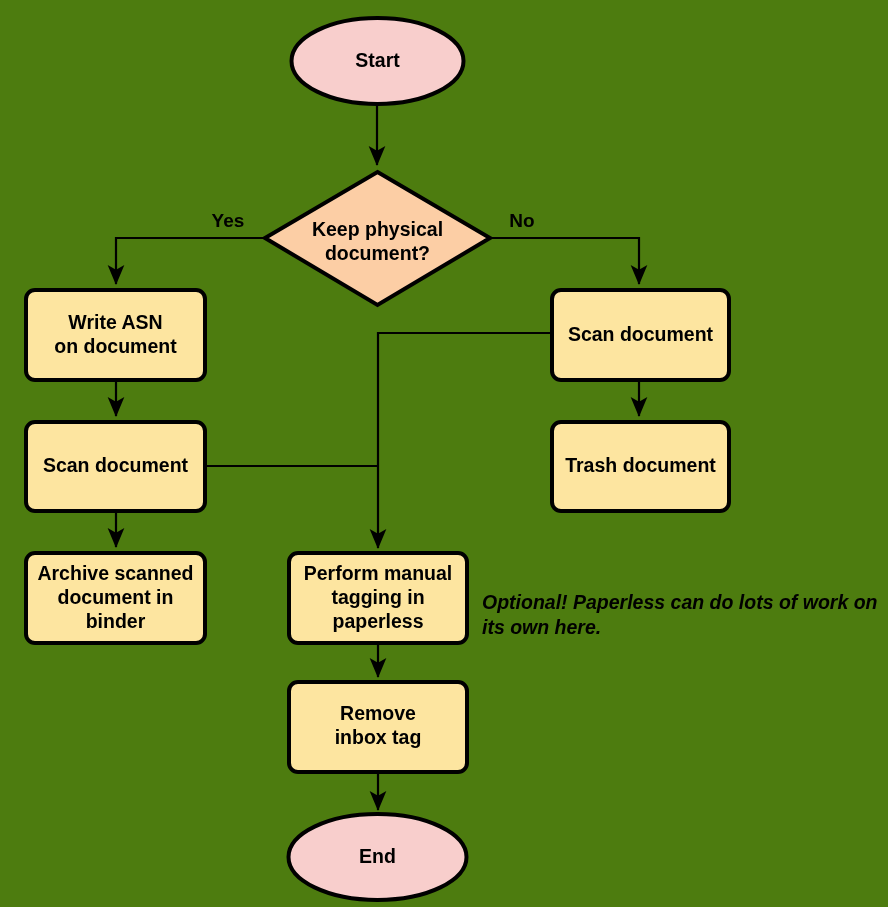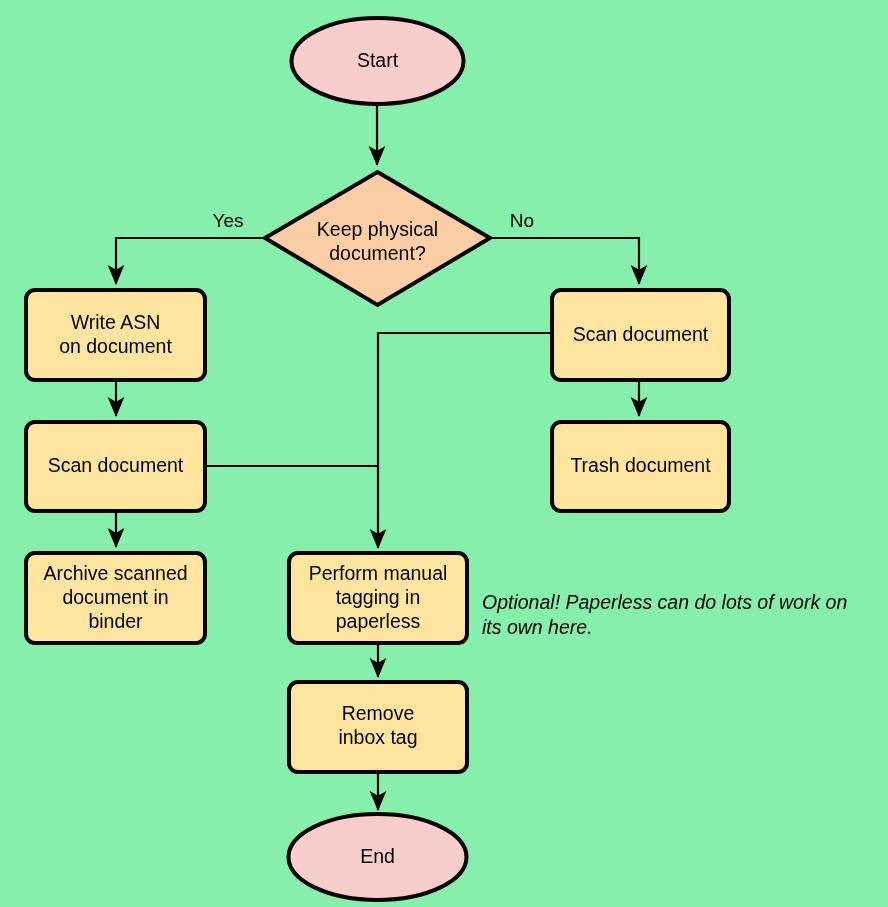--- a/index.html
+++ b/index.html
@@ -8,22 +8,23 @@
     background: #ffffff;
   }
   body {
     font-family: "Liberation Sans", sans-serif;
     -webkit-font-smoothing: antialiased;
   }
   #canvas {
     position: relative;
     width: 888px;
     height: 907px;
-    background: #86efac;
+    background: #4d7c0f;
     overflow: hidden;
+    font-weight: bold;
   }
   #flow-svg {
     position: absolute;
     top: 0;
     left: 0;
     width: 888px;
     height: 907px;
   }
   .node-label {
     font-family: "Liberation Sans", sans-serif;

